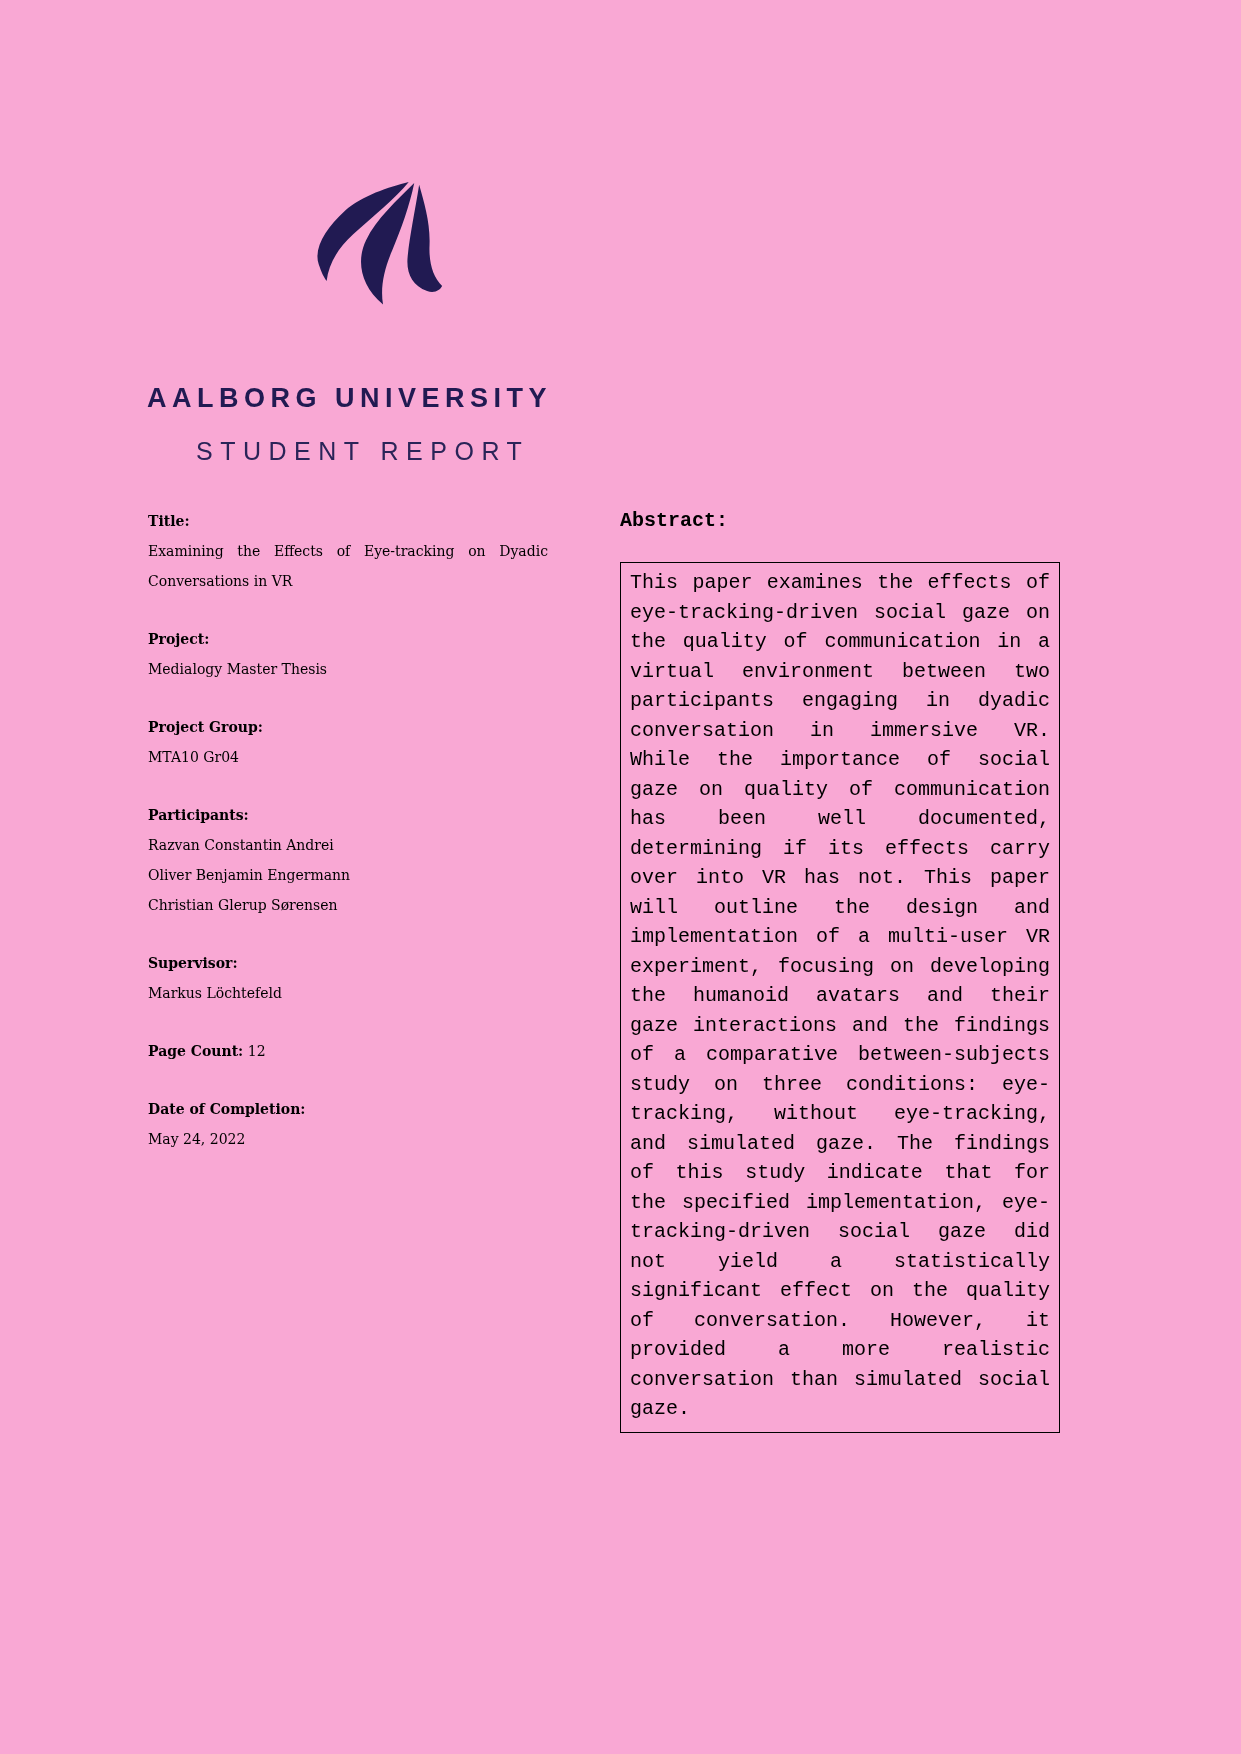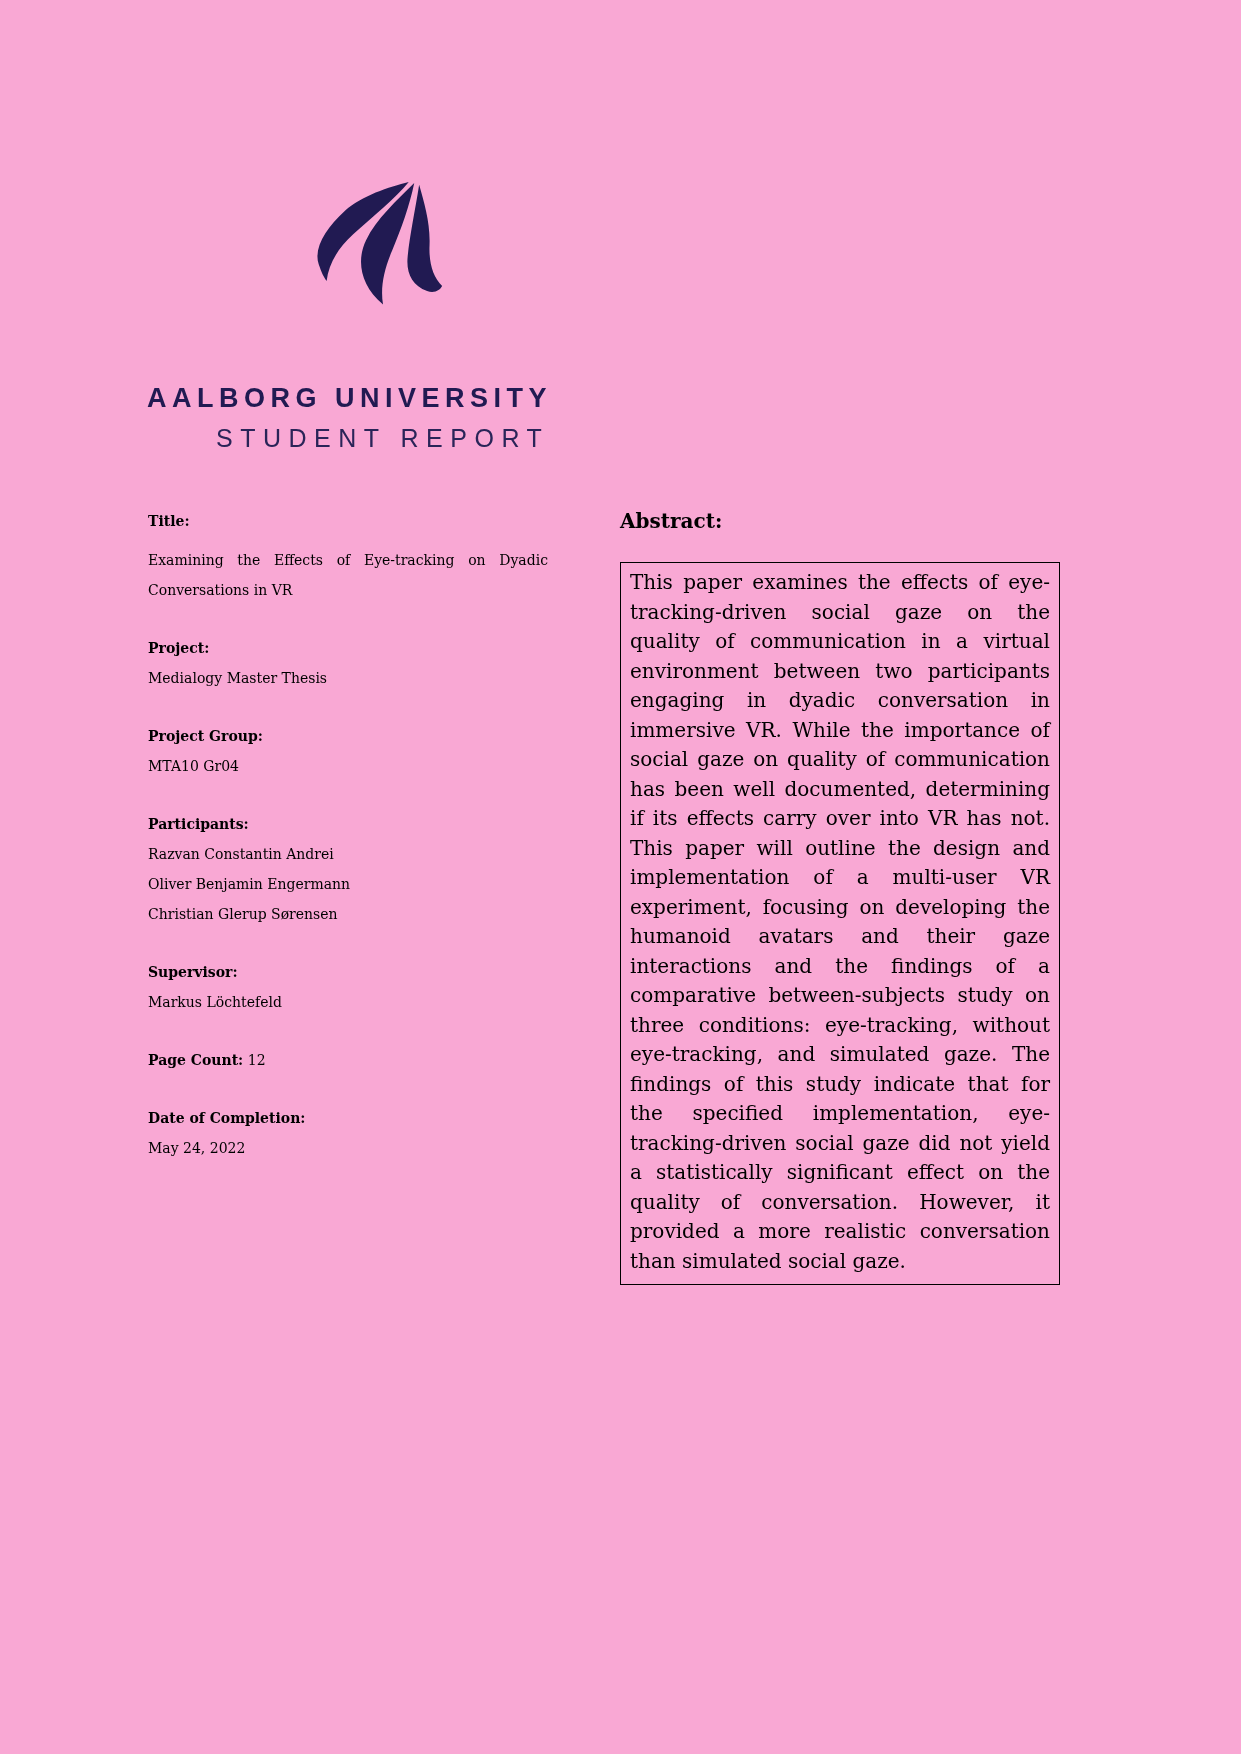--- a/index.html
+++ b/index.html
@@ -27,50 +27,50 @@
     font-family:"Liberation Sans", sans-serif;
     font-weight:800;
     font-size:27px;
     letter-spacing:5.5px;
     color:#211a52;
     white-space:nowrap;
   }
   .brand-report {
     position:absolute;
     left:196px;
-    top:424px;
+    top:437px;
     font-family:"Liberation Sans", sans-serif;
     font-weight:300;
     font-size:25px;
     letter-spacing:7.5px;
     color:#2a2458;
     white-space:nowrap;
-    margin-left:20px;
   }
   .left-col {
     position:absolute;
     left:148px;
     top:506px;
     width:400px;
     font-size:14px;
     line-height:30px;
   }
   .meta-block { margin:0 0 28px 0; }
   .meta-label { font-weight:bold; }
   .meta-value { }
-  .justified { text-align:justify;margin-top:9px; }
+  .justified { text-align:justify; }
   .inline-block-row .meta-label,
   .inline-block-row .meta-value { display:inline; }
   .right-col {
     position:absolute;
     left:620px;
     top:506px;
     width:440px;
     font-size:20px;
     line-height:30px;
+    font-family:Liberation Mono, monospace;
   }
   .abstract-label {
     font-weight:bold;
     margin-bottom:26px;
   }
   .abstract-box {
     box-sizing:border-box;
     width:440px;
     min-height:689px;
     border:1.5px solid #000000;

